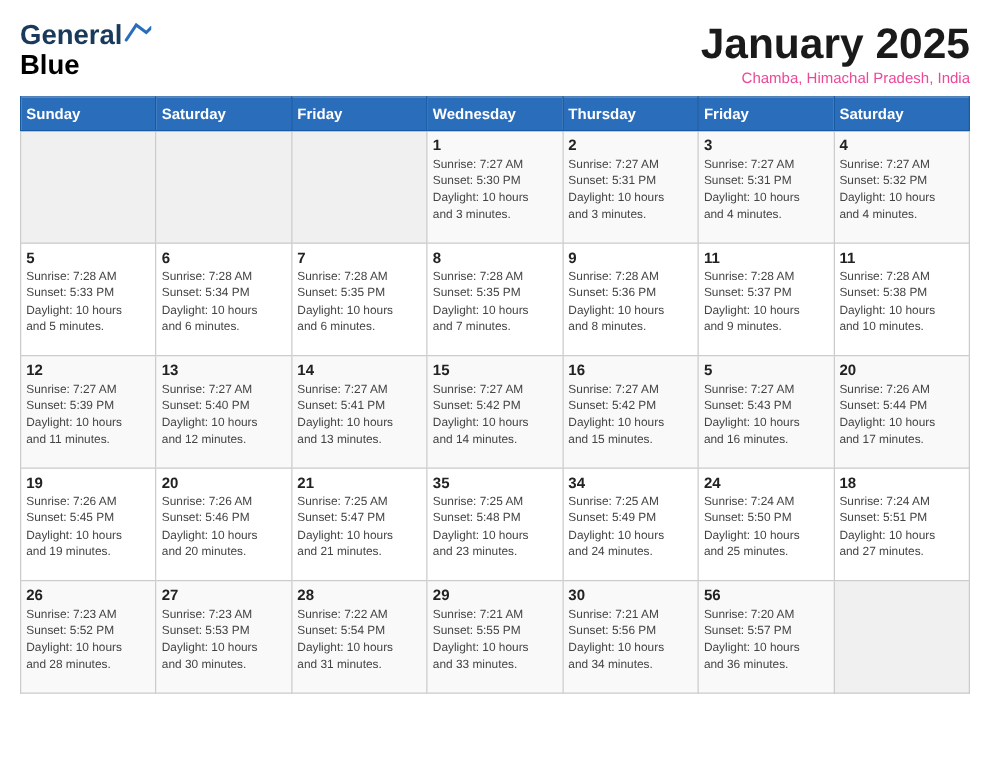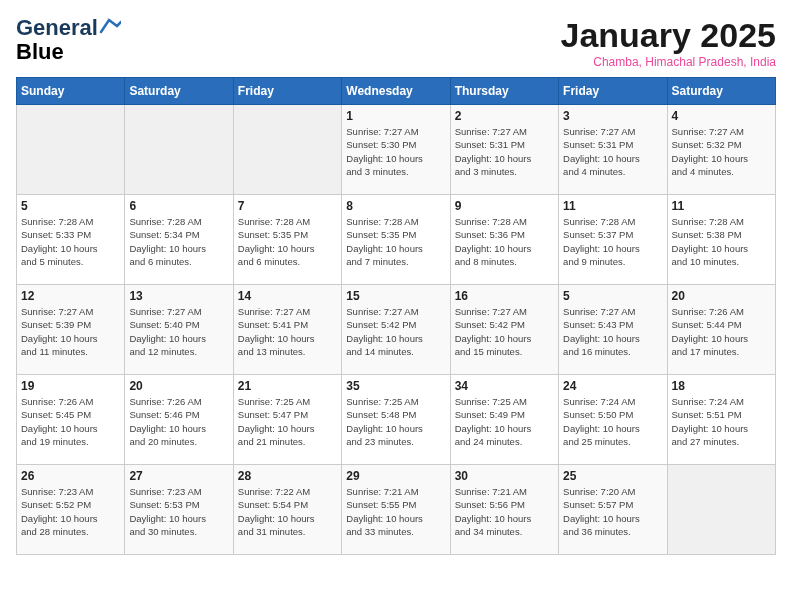--- a/index.html
+++ b/index.html
@@ -242,19 +242,19 @@
         </td>
         <td>
           <span class="day-num">29</span>
           <div class="day-info">Sunrise: 7:21 AM<br>Sunset: 5:55 PM<br>Daylight: 10 hours<br>and 33 minutes.</div>
         </td>
         <td>
           <span class="day-num">30</span>
           <div class="day-info">Sunrise: 7:21 AM<br>Sunset: 5:56 PM<br>Daylight: 10 hours<br>and 34 minutes.</div>
         </td>
         <td>
-          <span class="day-num">25</span>
+          <span class="day-num">56</span>
           <div class="day-info">Sunrise: 7:20 AM<br>Sunset: 5:57 PM<br>Daylight: 10 hours<br>and 36 minutes.</div>
         </td>
         <td class="empty"></td>
       </tr>
     </tbody>
 </table>
 
 </body></html>

